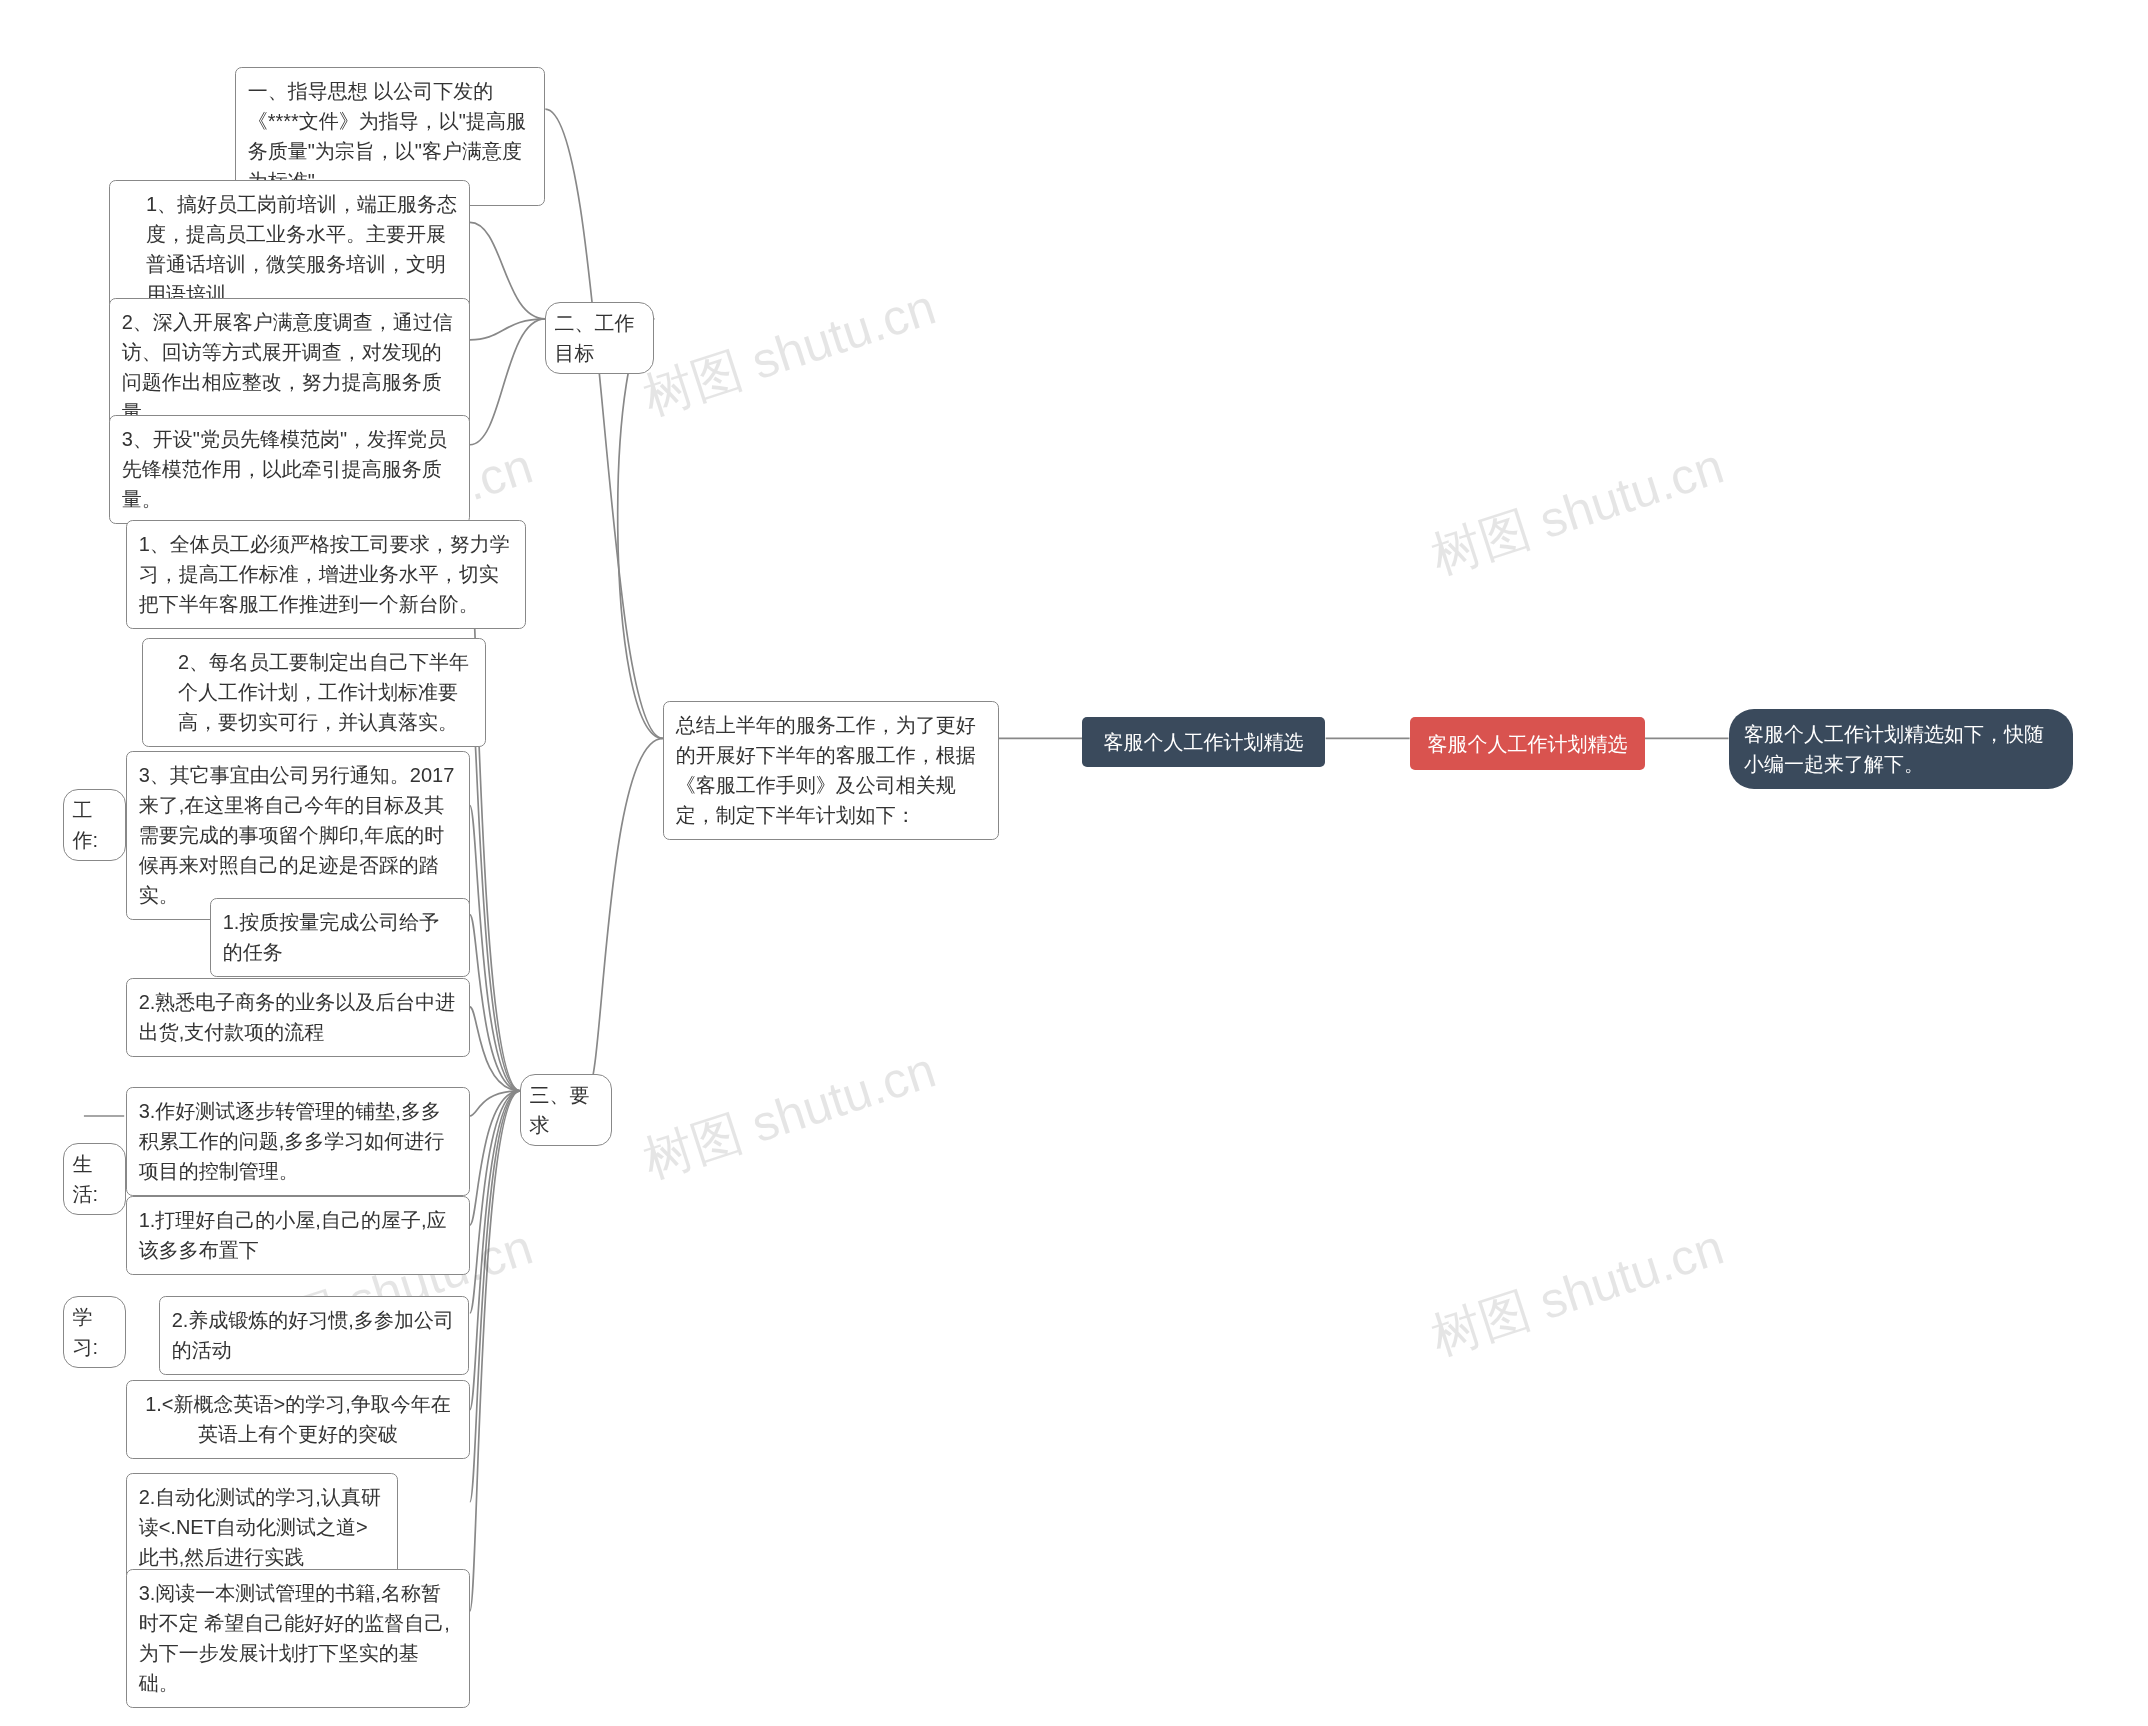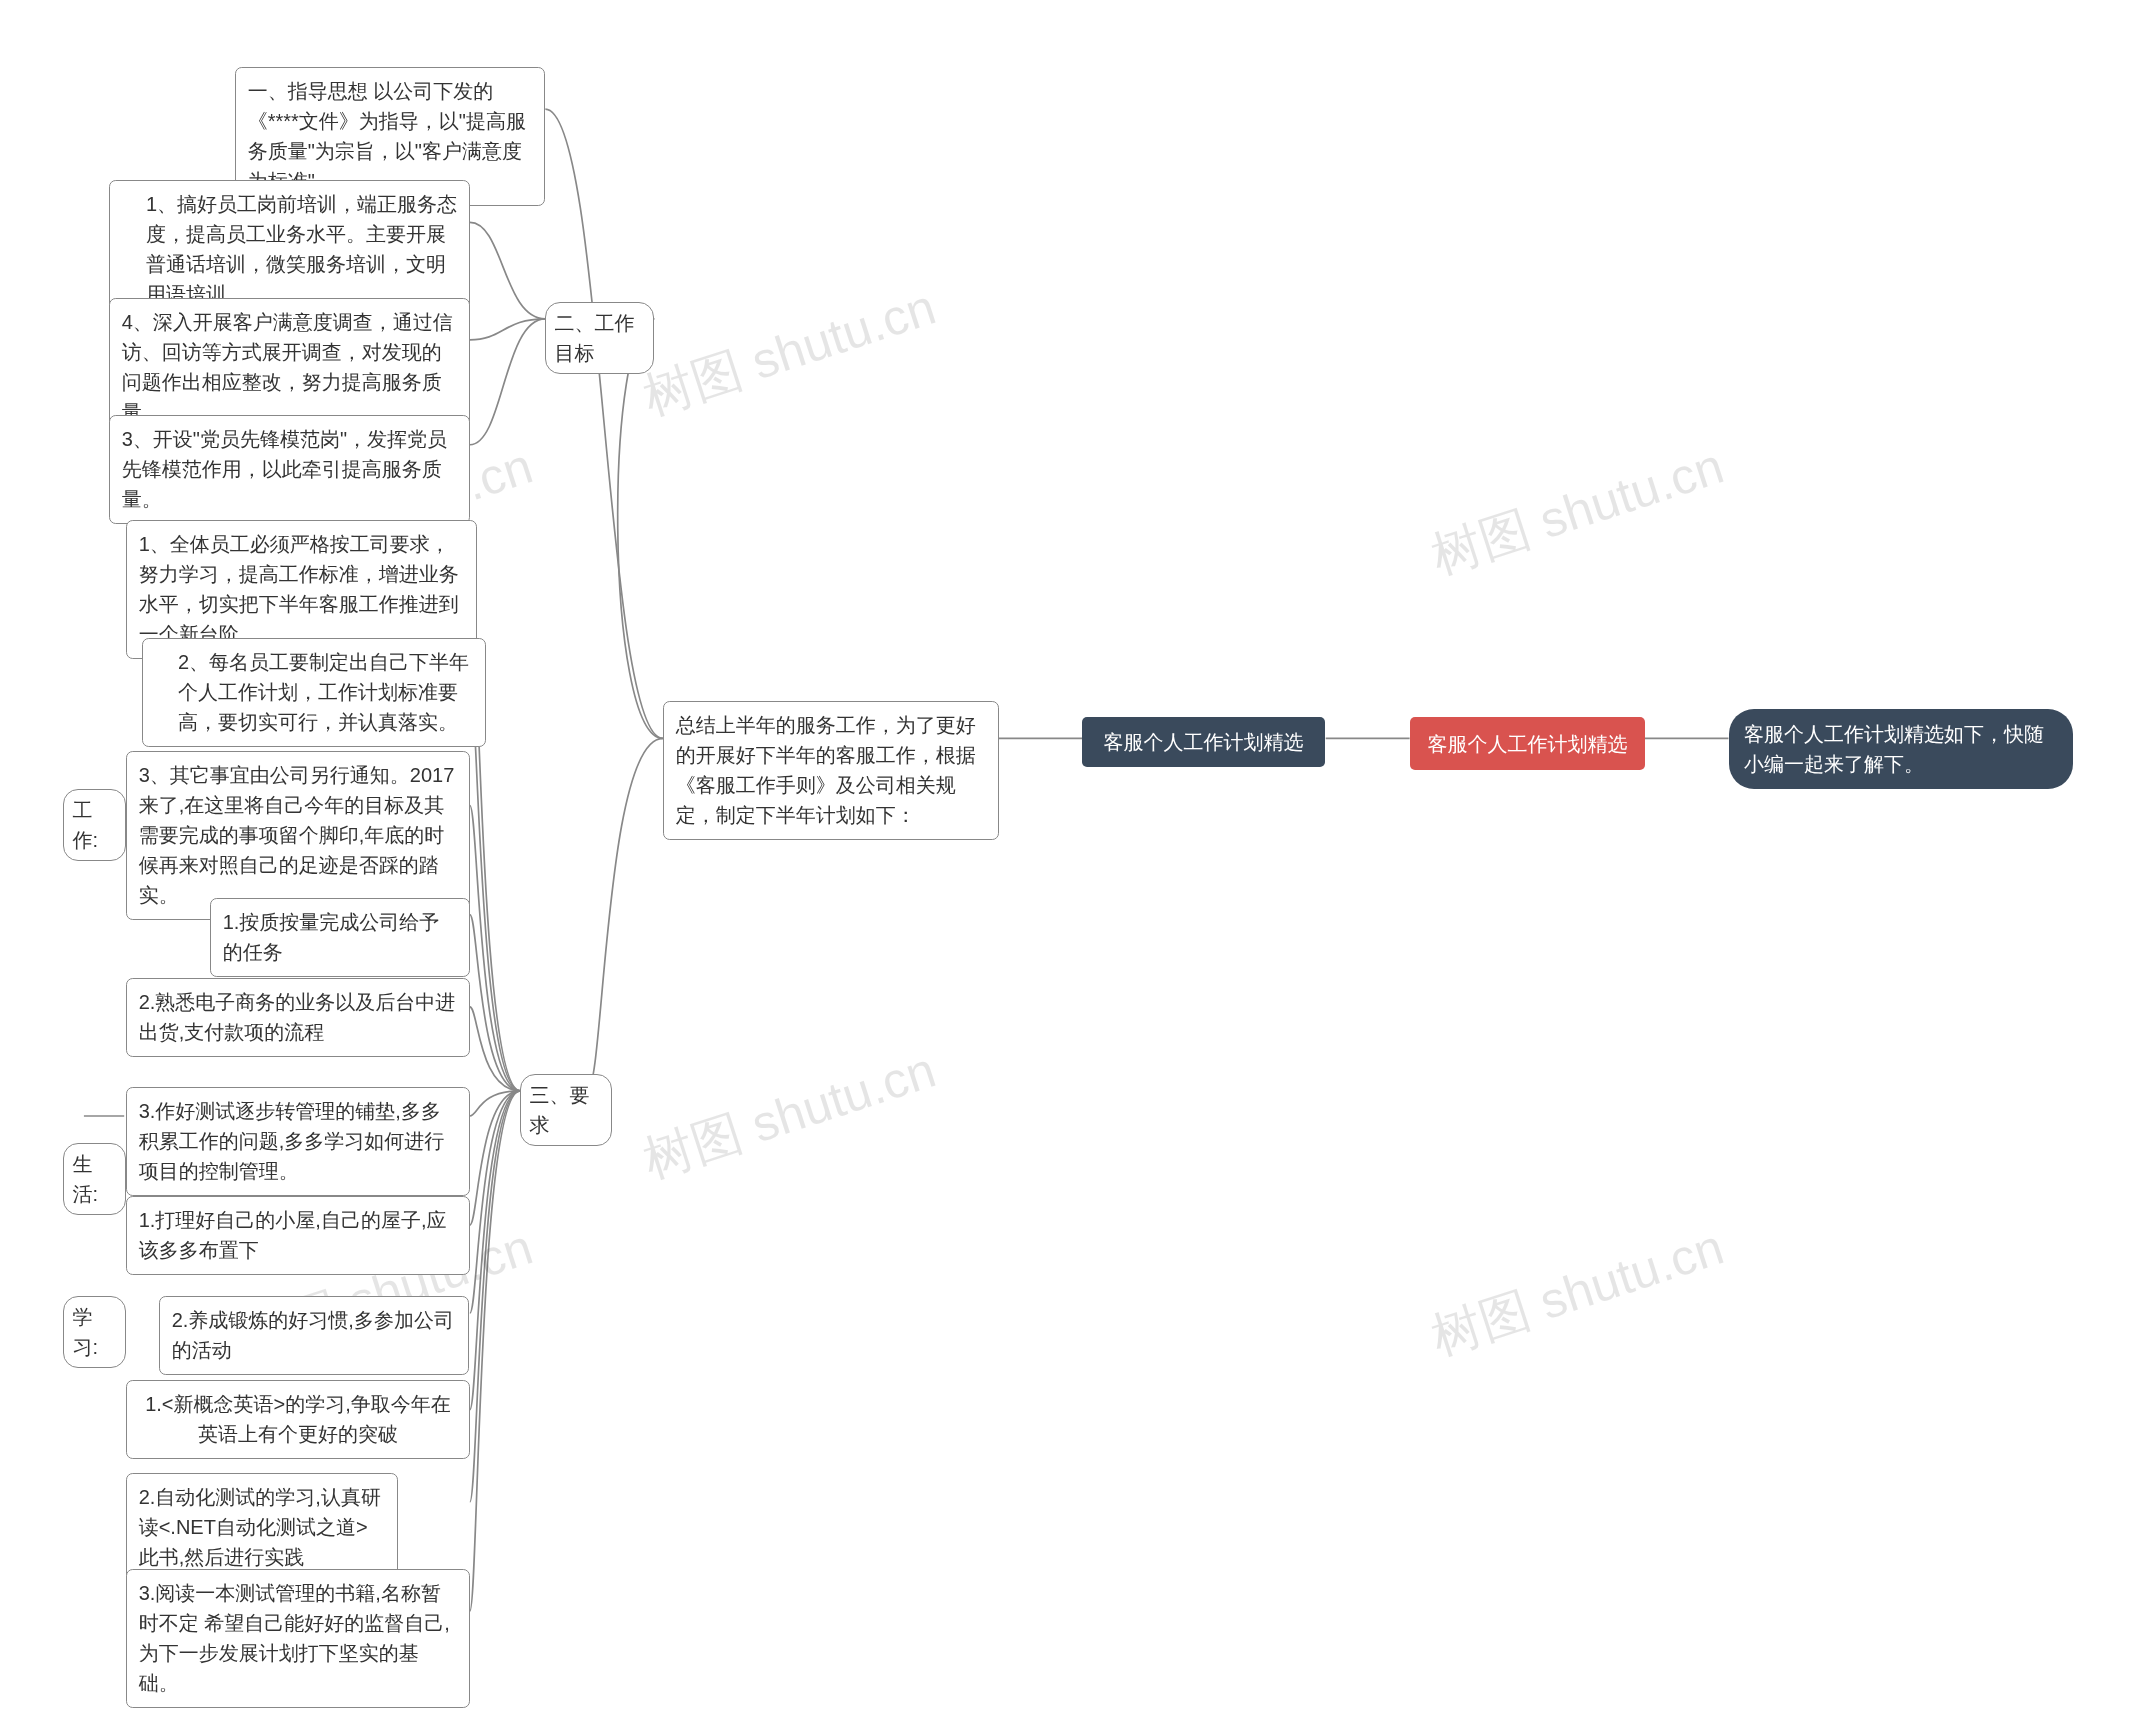--- a/index.html
+++ b/index.html
@@ -132,31 +132,31 @@
 </div>
 
 <div class="node node-tiny" style="left:545px; top:302px; width:109px;">
   <span>二、工作目标</span>
 </div>
 
 <div class="node" style="left:109px; top:180px; width:361px;padding-left:36px;">
   <span>1、搞好员工岗前培训，端正服务态度，提高员工业务水平。主要开展普通话培训，微笑服务培训，文明用语培训。</span>
 </div>
 <div class="node" style="left:109px; top:298px; width:361px;">
-  <span>4、深入开展客户满意度调查，通过信访、回访等方式展开调查，对发现的问题作出相应整改，努力提高服务质量。</span>
+  <span>2、深入开展客户满意度调查，通过信访、回访等方式展开调查，对发现的问题作出相应整改，努力提高服务质量。</span>
 </div>
 <div class="node" style="left:109px; top:415px; width:361px;">
   <span>3、开设"党员先锋模范岗"，发挥党员先锋模范作用，以此牵引提高服务质量。</span>
 </div>
 
 <div class="node node-tiny" style="left:520px; top:1074px; width:92px;">
   <span>三、要求</span>
 </div>
 
-<div class="node" style="left:126px; top:520px; width:351px;">
+<div class="node" style="left:126px; top:520px; width:400px;">
   <span>1、全体员工必须严格按工司要求，努力学习，提高工作标准，增进业务水平，切实把下半年客服工作推进到一个新台阶。</span>
 </div>
 <div class="node" style="left:142px; top:638px; width:344px;padding-left:35px;">
   <span>2、每名员工要制定出自己下半年个人工作计划，工作计划标准要高，要切实可行，并认真落实。</span>
 </div>
 <div class="node" style="left:126px; top:751px; width:344px;">
   <span>3、其它事宜由公司另行通知。2017来了,在这里将自己今年的目标及其需要完成的事项留个脚印,年底的时候再来对照自己的足迹是否踩的踏实。</span>
 </div>
 
 <div class="node node-tiny" style="left:63px; top:789px; width:63px;">

